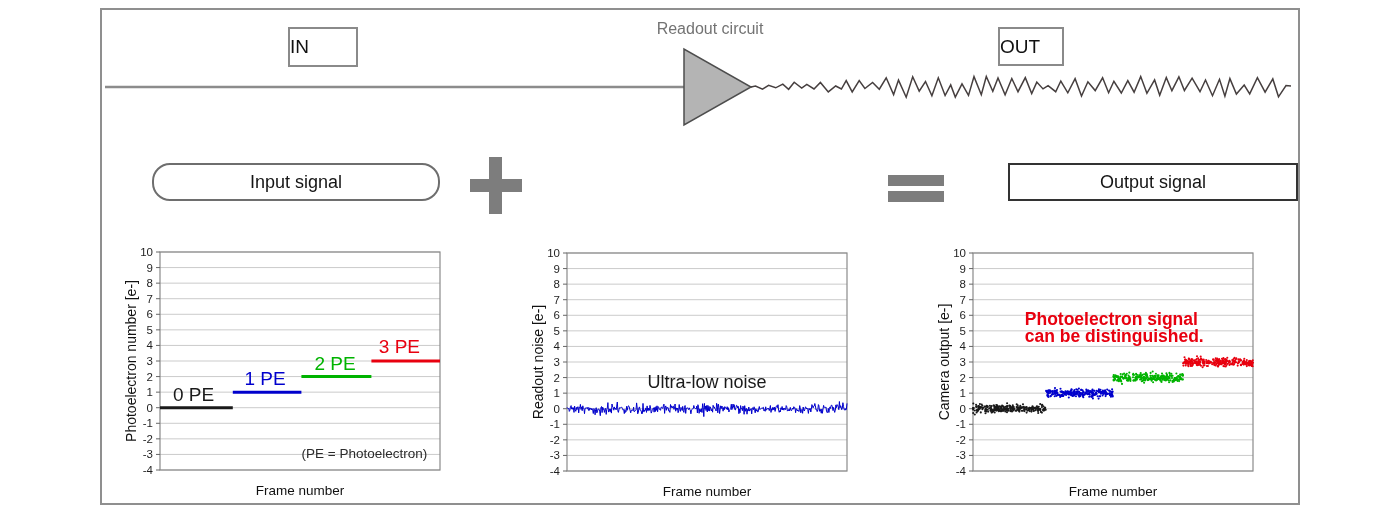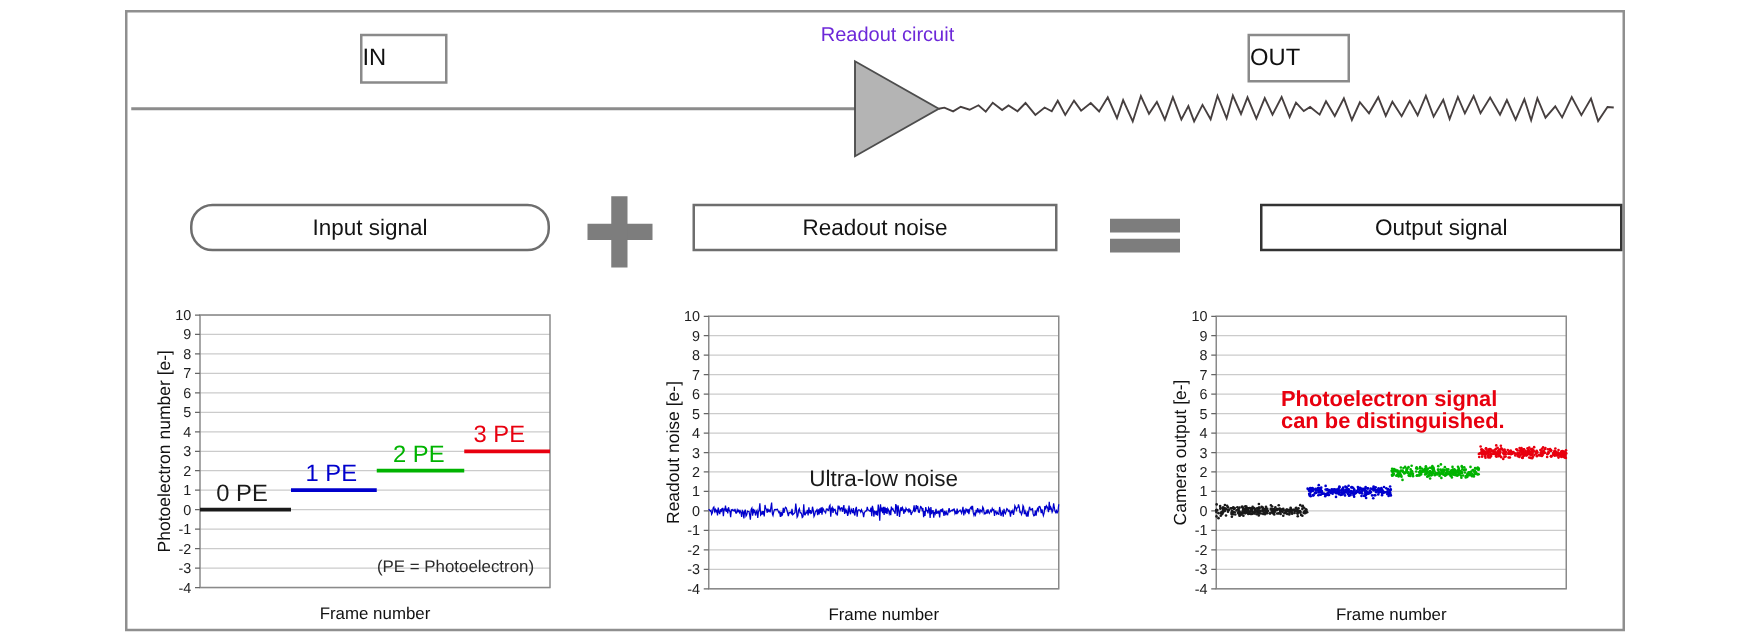--- a/index.html
+++ b/index.html
@@ -4,23 +4,23 @@
 <style>
   html,body{margin:0;padding:0;background:#ffffff;}
   .canvas{position:relative;width:1400px;height:515px;background:#ffffff;
           font-family:"Liberation Sans",sans-serif;color:#111;overflow:hidden;}
   .frame{position:absolute;left:100px;top:8px;width:1200px;height:497px;
          border:2px solid #8f8f8f;box-sizing:border-box;background:#fff;}
   #top-art{position:absolute;left:0;top:0;width:1400px;height:515px;}
   .io-box{position:absolute;background:#fff;border:2px solid #8a8a8a;box-sizing:border-box;
           display:flex;align-items:center;justify-content:flex-start;font-size:19px;}
   #in-box{left:288px;top:27px;width:70px;height:40px;}
-  #out-box{left:998px;top:27px;width:82px;height:39px;}
+  #out-box{left:998px;top:27px;width:66px;height:39px;}
   .circuit-label{position:absolute;left:620px;top:20px;width:180px;text-align:center;
-                 font-size:16px;color:#6d28d9;}
+                 font-size:16px;color:#737373;}
   .eq-box{position:absolute;top:163px;height:38px;background:#fff;box-sizing:border-box;
           border:2px solid #6e6e6e;display:flex;align-items:center;justify-content:center;
           font-size:18px;font-weight:500;color:#141414;}
   #input-box{left:152px;width:288px;border-radius:18px;}
   #noise-box{left:554px;width:292px;}
   #output-box{left:964px;width:290px;border-color:#333;margin-left:44px;}
   .plus{position:absolute;left:470px;top:157px;width:52px;height:57px;}
   .plus::before{content:"";position:absolute;left:0;top:22px;width:52px;height:13px;background:#7d7d7d;}
   .plus::after{content:"";position:absolute;left:19px;top:0;width:13px;height:57px;background:#7d7d7d;}
   .equals{position:absolute;left:888px;top:175px;width:56px;height:27px;}
@@ -49,23 +49,20 @@
   </div>
   <div class="circuit-label">Readout circuit</div>
   <div class="io-box" id="out-box">
     <span>OUT</span>
   </div>
 
   <div class="eq-box" id="input-box">
     <span>Input signal</span>
   </div>
   <div class="plus"></div>
-  <div class="eq-box" id="noise-box">
-    <span>Readout noise</span>
-  </div>
   <div class="equals"></div>
   <div class="eq-box" id="output-box">
     <span>Output signal</span>
   </div>
 
   <div class="chart" id="chart-0"><svg width="350" height="256" viewBox="0 0 350 256">
         <g stroke="#cbcbcb" stroke-width="1">
           <line x1="62" x2="342" y1="5" y2="5"></line>
           <line x1="62" x2="342" y1="20.57142857142857" y2="20.57142857142857"></line>
           <line x1="62" x2="342" y1="36.14285714285714" y2="36.14285714285714"></line>

